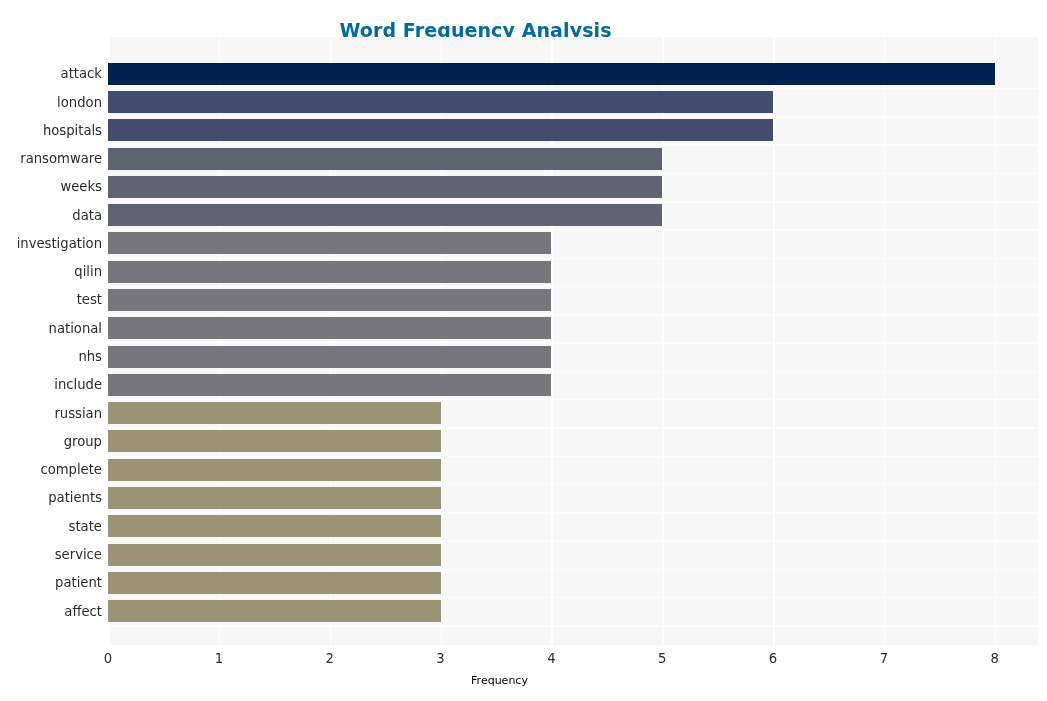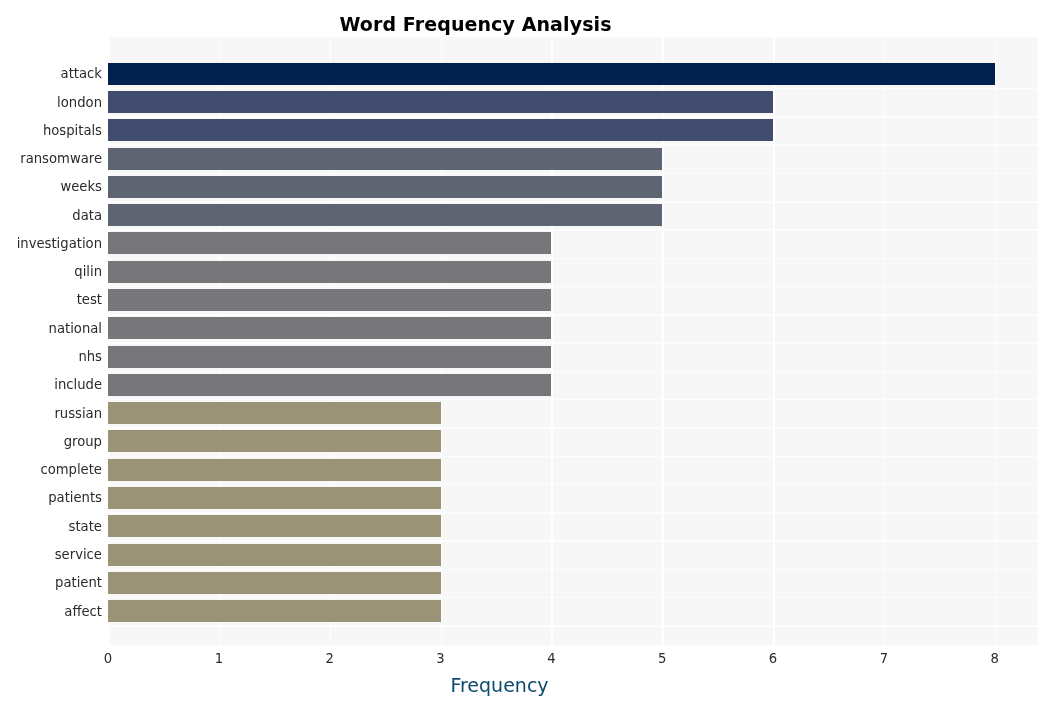--- a/index.html
+++ b/index.html
@@ -14,26 +14,26 @@
   }
   #figure {
     position: relative;
     width: 1047px;
     height: 701px;
     background: #ffffff;
   }
   #chart-title {
     position: absolute;
     left: 0;
-    top: 13px;
+    top: 19px;
     width: 951px;
     text-align: center;
     font-size: 19px;
     font-weight: bold;
-    color: #000000;
+    color: #0369a1;
     letter-spacing: 0.1px;
   }
   
   #plot-area {
     position: absolute;
     left: 108px;
     top: 37px;
     width: 930px;
     height: 608px;
     background: #f7f7f7;
@@ -81,22 +81,22 @@
     text-align: center;
     font-size: 13.2px;
     color: #2b2b2b;
   }
   #xaxis-title {
     position: absolute;
     left: 0;
     top: 674px;
     width: 999px;
     text-align: center;
-    font-size: 19px;
-    color: #0c4a6e;
+    font-size: 11px;
+    color: #000000;
   }
 </style>
 </head>
 <body>
 
 <div id="figure">
 
   <div id="chart-title">Word Frequency Analysis</div>
 
   <div id="plot-area">

